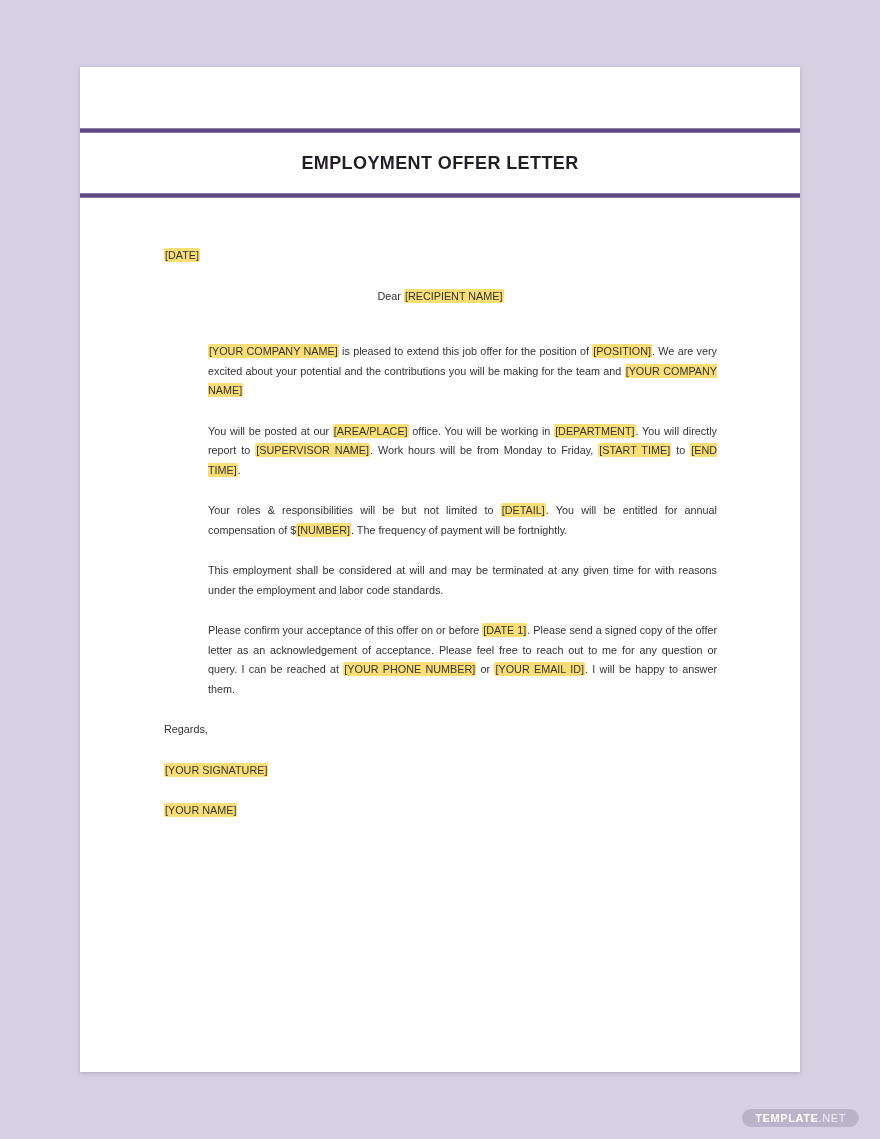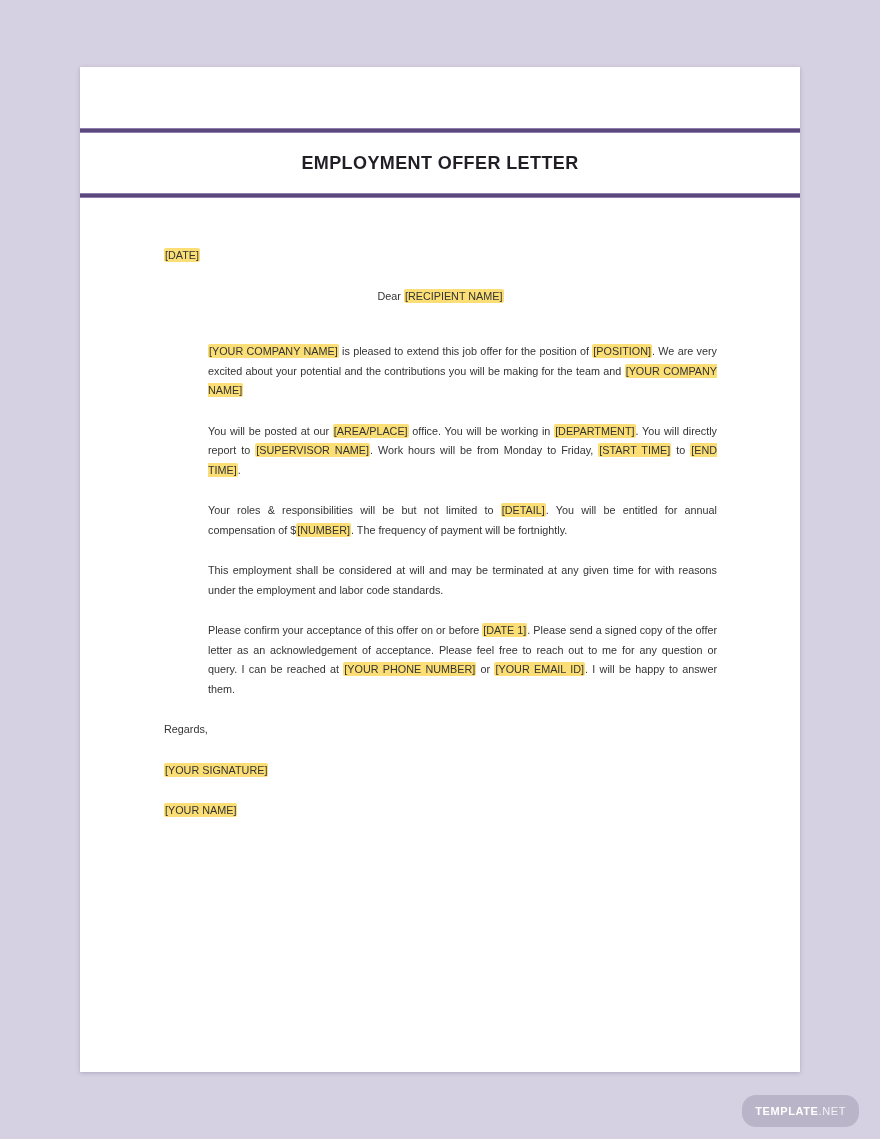--- a/index.html
+++ b/index.html
@@ -45,21 +45,21 @@
   .para:nth-child(2)  { margin-bottom: 36px; text-align: center; }   
   .para:nth-child(10) { margin-bottom: 37px; }   
   .para:nth-child(n+3):nth-child(-n+7) { text-align: justify; margin-left: 44px; }
   .hl {
     background: var(--highlight, #fbdf76);
     padding: 1px 1px;
     border-radius: 2px;
   }
   .watermark {
     position: absolute; right: 21px; bottom: 12px;
-    height: 32px; padding: 0 13px;
+    height: 18px; padding: 0 13px;
     border-radius: 14px;
     background: var(--watermark-pill, #bab4c9);
     display: flex; align-items: center;
     font-size: 11px; letter-spacing: 0.6px;
     user-select: none;
   }
   .watermark .brand { font-weight: bold; color: #ffffff; }
   .watermark .tld   { font-weight: normal; color: rgba(255,255,255,0.82); text-align: center; }
 </style>
 </head>

